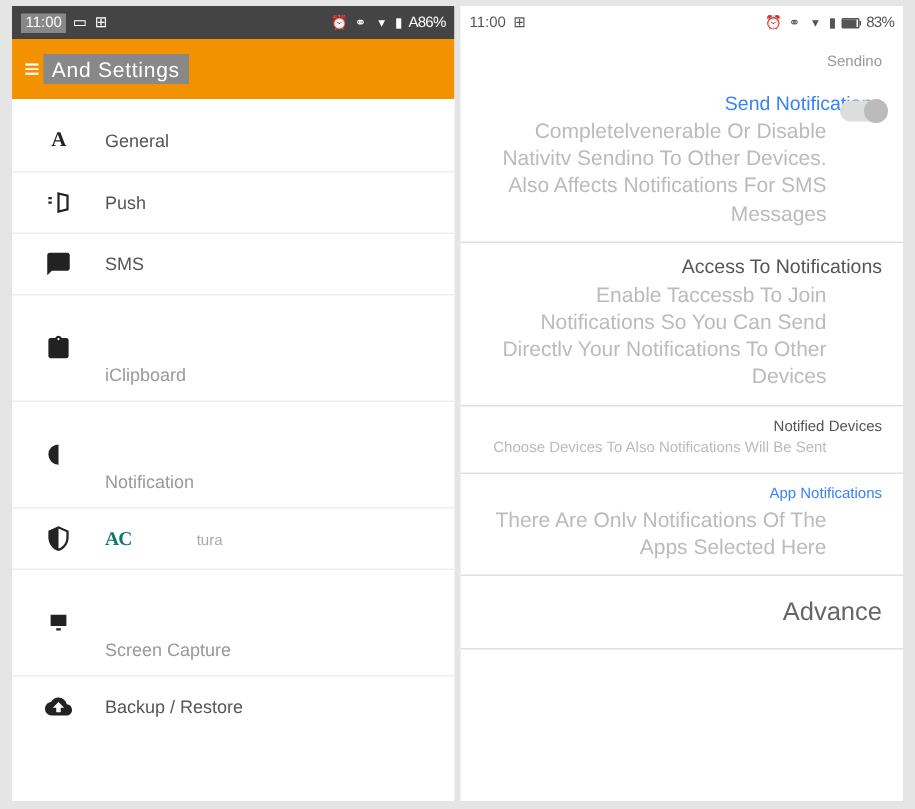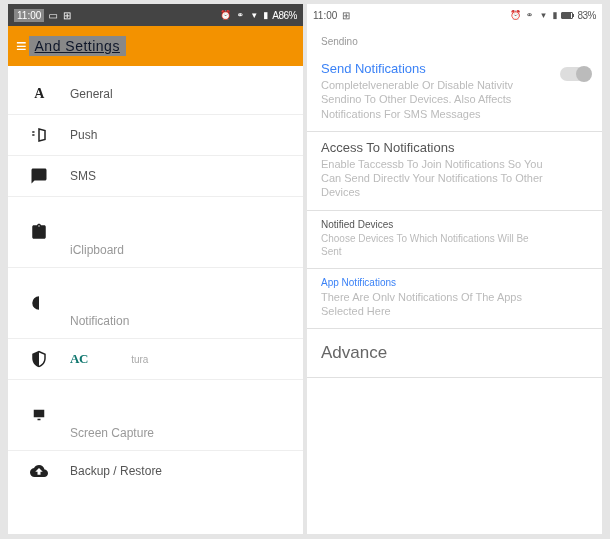--- a/index.html
+++ b/index.html
@@ -1,49 +1,49 @@
 <!DOCTYPE html>
 <html><head>
 <meta charset="utf-8">
 <style>
   * { margin: 0; padding: 0; box-sizing: border-box; font-family: Arial, sans-serif; }
   body { background: #e5e5e5; width: 610px; height: 539px; display: flex; justify-content: center; align-items: flex-start; }
   .container { display: flex; gap: 4px; padding-top: 4px; }
-  .phone { width: 295px; background: #fff; height: 530px; overflow: hidden; position: relative; }
+  .phone { width: 295px; background: #fff; height: 530px; overflow: hidden; position: relative; text-align: right; }
 
   .status-bar { height: 22px; background: #444; color: #fff; font-size: 10px; display: flex; align-items: center; padding: 0 6px; position: relative; }
   .phone-right .status-bar { background: #fff; color: #555; }
   .status-time { font-weight: 500; }
   .phone-left .status-time { background: #888; padding: 1px 3px; }
   .status-left-icons { margin-left: 4px; display: flex; gap: 4px; align-items: center; }
   .status-right-icons { margin-left: auto; display: flex; gap: 4px; align-items: center; font-size: 9px; }
   .icon-sm { width: 10px; height: 10px; display: inline-flex; align-items: center; justify-content: center; }
   .battery-pct { font-size: 10px; letter-spacing: -0.5px; }
   .battery-icon { width: 12px; height: 7px; border: 1px solid currentColor; border-radius: 1px; position: relative; display: inline-block; }
   .battery-icon::after { content: ''; position: absolute; right: -2px; top: 1px; width: 1px; height: 3px; background: currentColor; }
   .battery-fill { position: absolute; left: 0; top: 0; height: 100%; width: 86%; background: currentColor; }
 
   .header-orange { background: #f39200; height: 40px; display: flex; align-items: center; padding-left: 8px; }
   .hamburger { color: #fff; font-size: 18px; margin-right: 2px; }
-  .header-title { background: #888; color: #0f172a; padding: 2px 6px; font-size: 14px; font-weight: 400; letter-spacing: 0.5px; text-decoration: underline; }
+  .header-title { background: #888; color: #ffffff; padding: 2px 6px; font-size: 14px; font-weight: 400; letter-spacing: 0.5px; }
 
   .menu-list { padding: 8px 0 0 0; }
   .menu-item { display: flex; align-items: center; padding: 10px 18px; border-bottom: 1px solid #eee; }
   .menu-item:last-child { border-bottom: none; }
   .menu-icon { width: 26px; height: 20px; display: flex; align-items: center; justify-content: center; color: #222; }
   .menu-icon svg { width: 18px; height: 18px; }
   .menu-label { font-size: 12px; color: #555; margin-left: 18px; }
   .menu-label.gray { color: #999; margin-top: 36px; }
   .letter-icon { font-size: 14px; font-weight: 600; color: #222; font-family: 'Times New Roman', serif; letter-spacing: -0.5px; }
 
   .right-section-label { font-size: 10px; color: #999; padding: 10px 14px 6px; }
   .setting-row { padding: 8px 14px 10px; border-bottom: 1px solid #e0e0e0; position: relative; }
   .setting-title { font-size: 13px; color: #3b82f6; margin-bottom: 2px; }
   .setting-title.dark { color: #555; }
-  .setting-desc { font-size: 11px; color: #bbb; line-height: 1.3; max-width: 230px; }
+  .setting-desc { font-size: 14px; color: #bbb; line-height: 1.3; max-width: 230px; }
   .toggle { position: absolute; right: 12px; top: 14px; width: 30px; height: 14px; background: #ddd; border-radius: 10px; }
   .toggle-knob { width: 16px; height: 16px; background: #bbb; border-radius: 50%; position: absolute; right: -2px; top: -1px; }
   .simple-row { padding: 14px 14px; font-size: 17px; color: #666; border-bottom: 1px solid #e0e0e0; }
 </style>
 </head>
 <body>
 
 <div class="container">
 
   <div class="phone phone-left">
@@ -169,21 +169,21 @@
       </div>
     </div>
 
     <div class="setting-row">
       <div class="setting-title dark">Access To Notifications</div>
       <div class="setting-desc">Enable Taccessb To Join Notifications So You Can Send Directlv Your Notifications To Other Devices</div>
     </div>
 
     <div class="setting-row">
       <div class="setting-title dark" style="font-size:10px;">Notified Devices</div>
-      <div class="setting-desc" style="font-size:10px;">Choose Devices To Which Notifications Will Be Sent</div>
+      <div class="setting-desc" style="font-size:10px;">Choose Devices To Also Notifications Will Be Sent</div>
     </div>
 
     <div class="setting-row">
       <div class="setting-title" style="font-size:10px;">App Notifications</div>
       <div class="setting-desc">There Are Onlv Notifications Of The Apps Selected Here</div>
     </div>
 
     <div class="simple-row">Advance</div>
   </div>
 </div>

